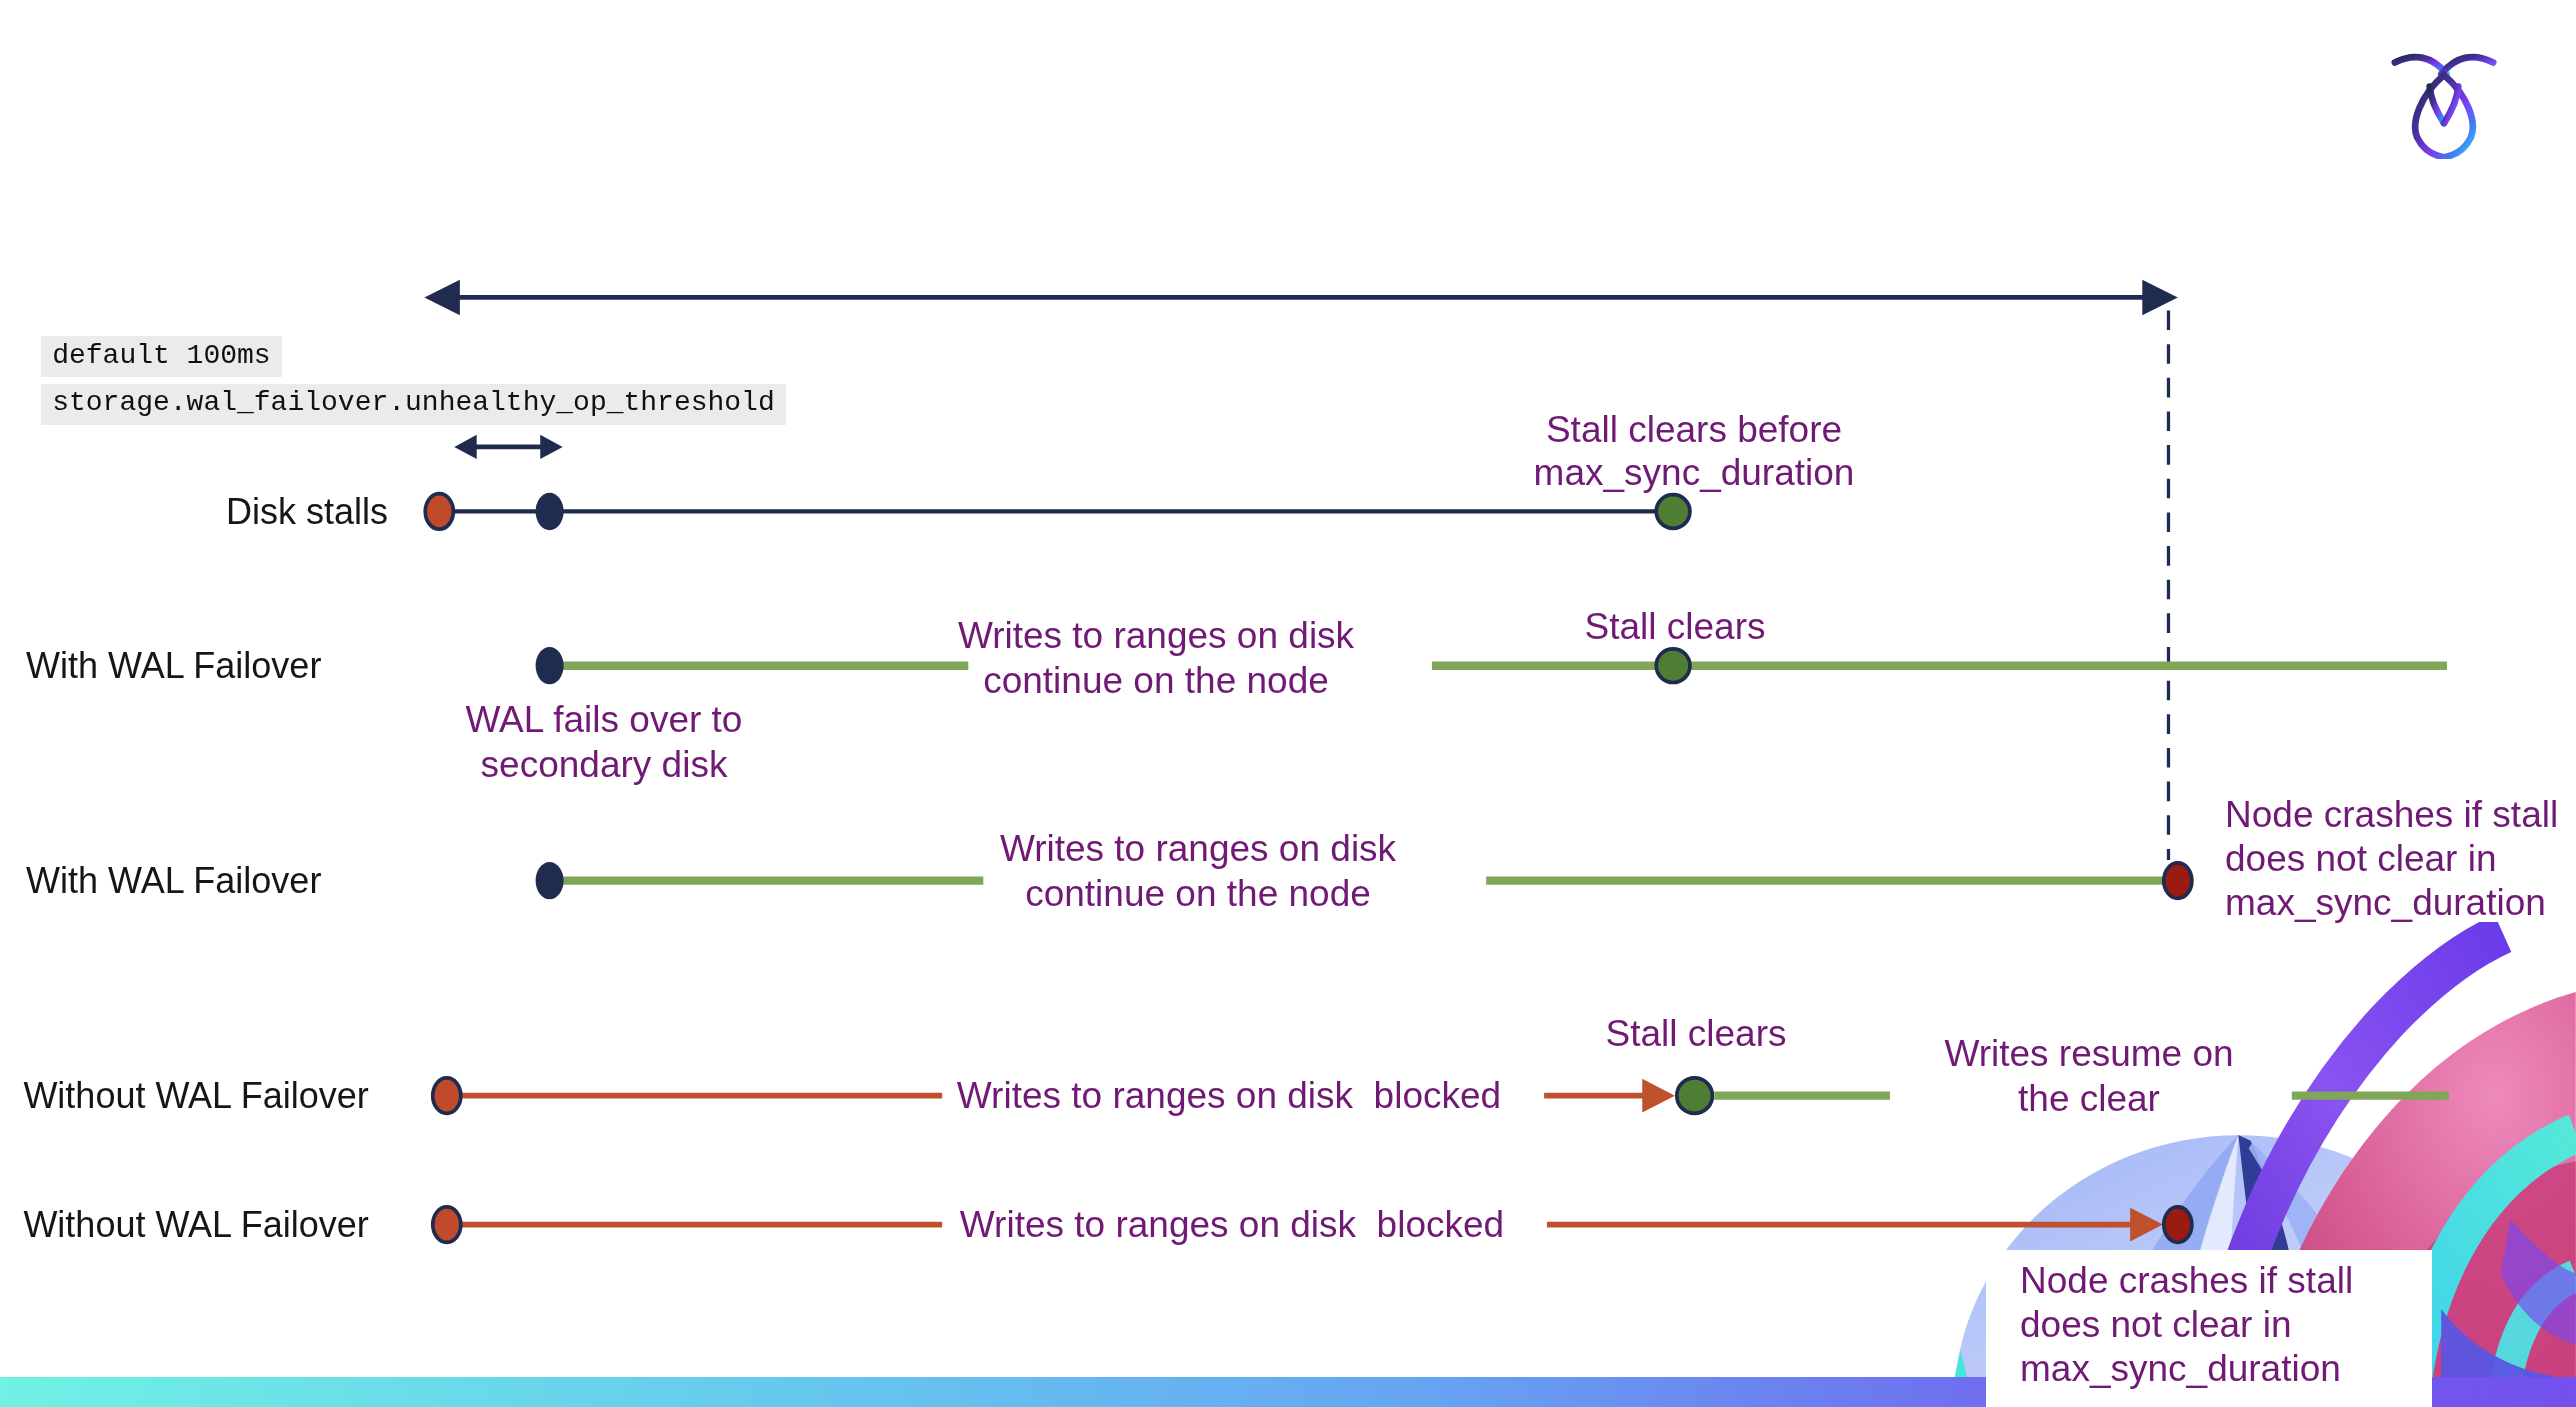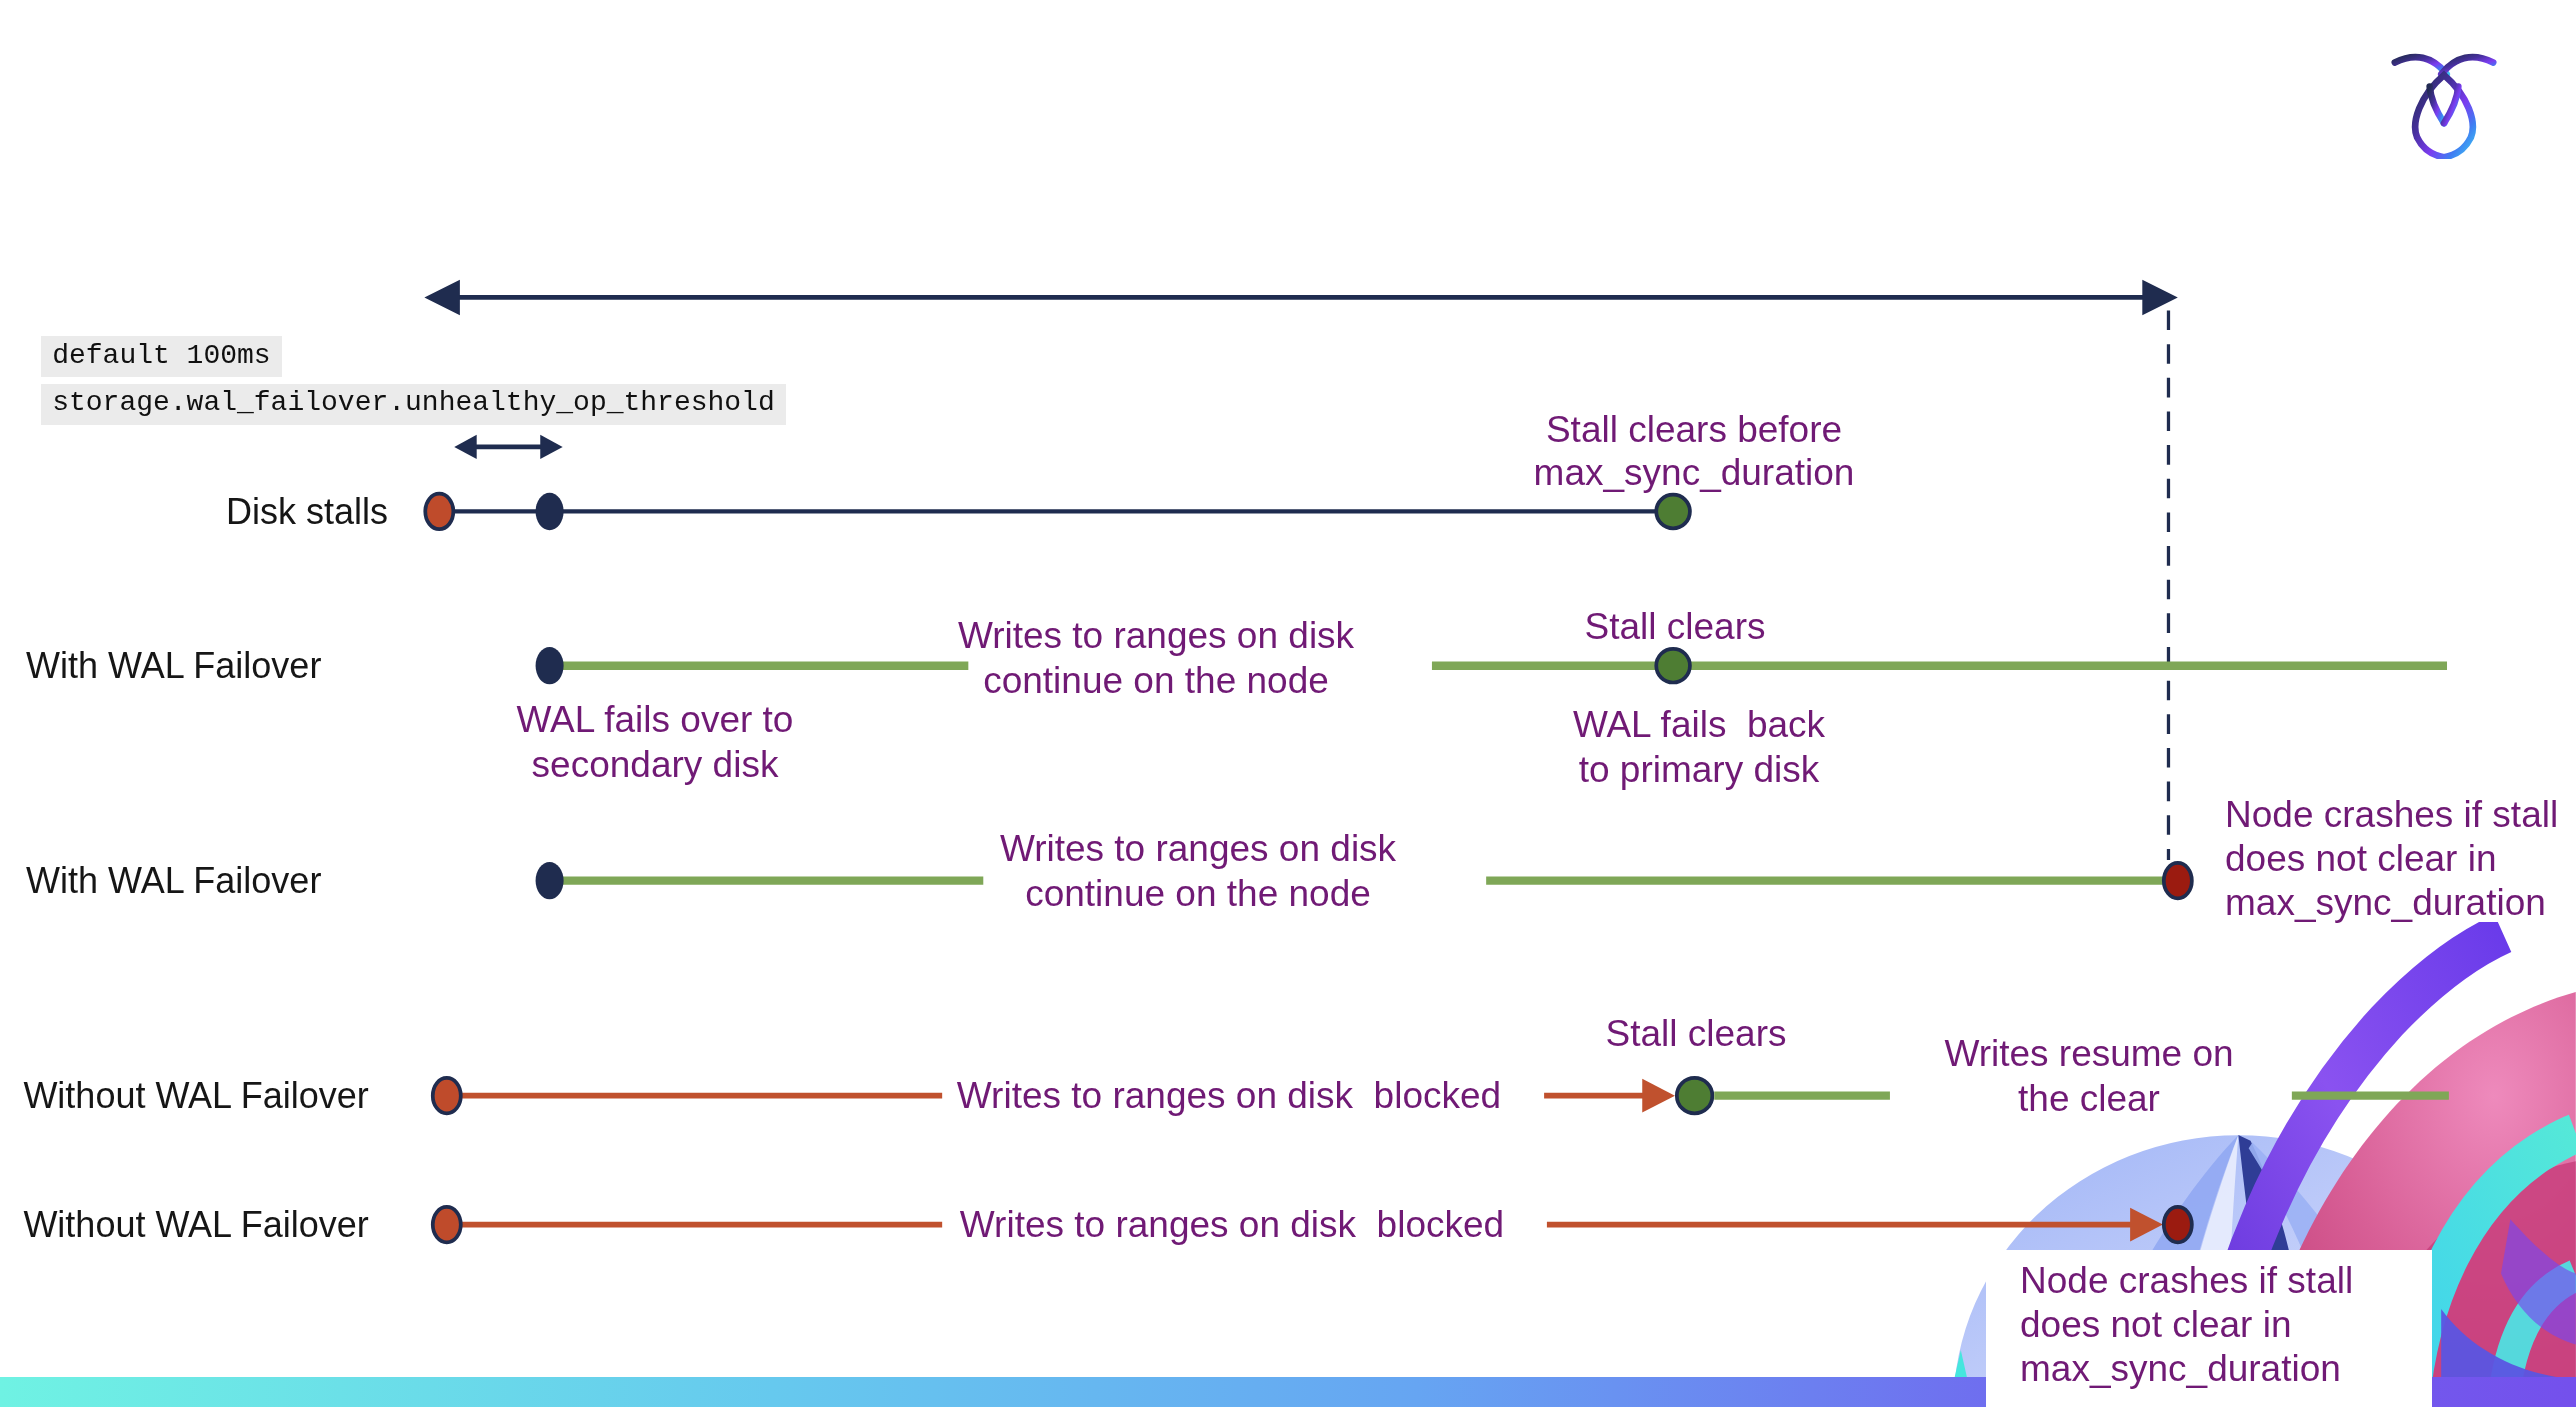--- a/index.html
+++ b/index.html
@@ -200,27 +200,23 @@
     <span class="ln">max_sync_duration</span>
   </div>
 
   <div class="note ctr abs" style="left:1156px;top:613px;">
     <span class="ln">Writes to ranges on disk</span>
     <span class="ln">continue on the node</span>
   </div>
   <div class="note ctr abs" style="left:1675px;top:604px;">
     <span class="ln">Stall clears</span>
   </div>
-  <div class="note ctr abs" style="left:655px;top:697px;">
+  <div class="note ctr abs" style="left:604px;top:697px;">
     <span class="ln">WAL fails over to</span>
     <span class="ln">secondary disk</span>
-  </div>
-  <div class="note ctr abs" style="left:1699px;top:702px;">
-    <span class="ln">WAL fails  back</span>
-    <span class="ln">to primary disk</span>
   </div>
 
   <div class="note ctr abs" style="left:1198px;top:826px;">
     <span class="ln">Writes to ranges on disk</span>
     <span class="ln">continue on the node</span>
   </div>
   <div class="note lft abs" style="left:2225px;top:793px;line-height:44px;">
     <span class="ln">Node crashes if stall</span>
     <span class="ln">does not clear in</span>
     <span class="ln">max_sync_duration</span>

